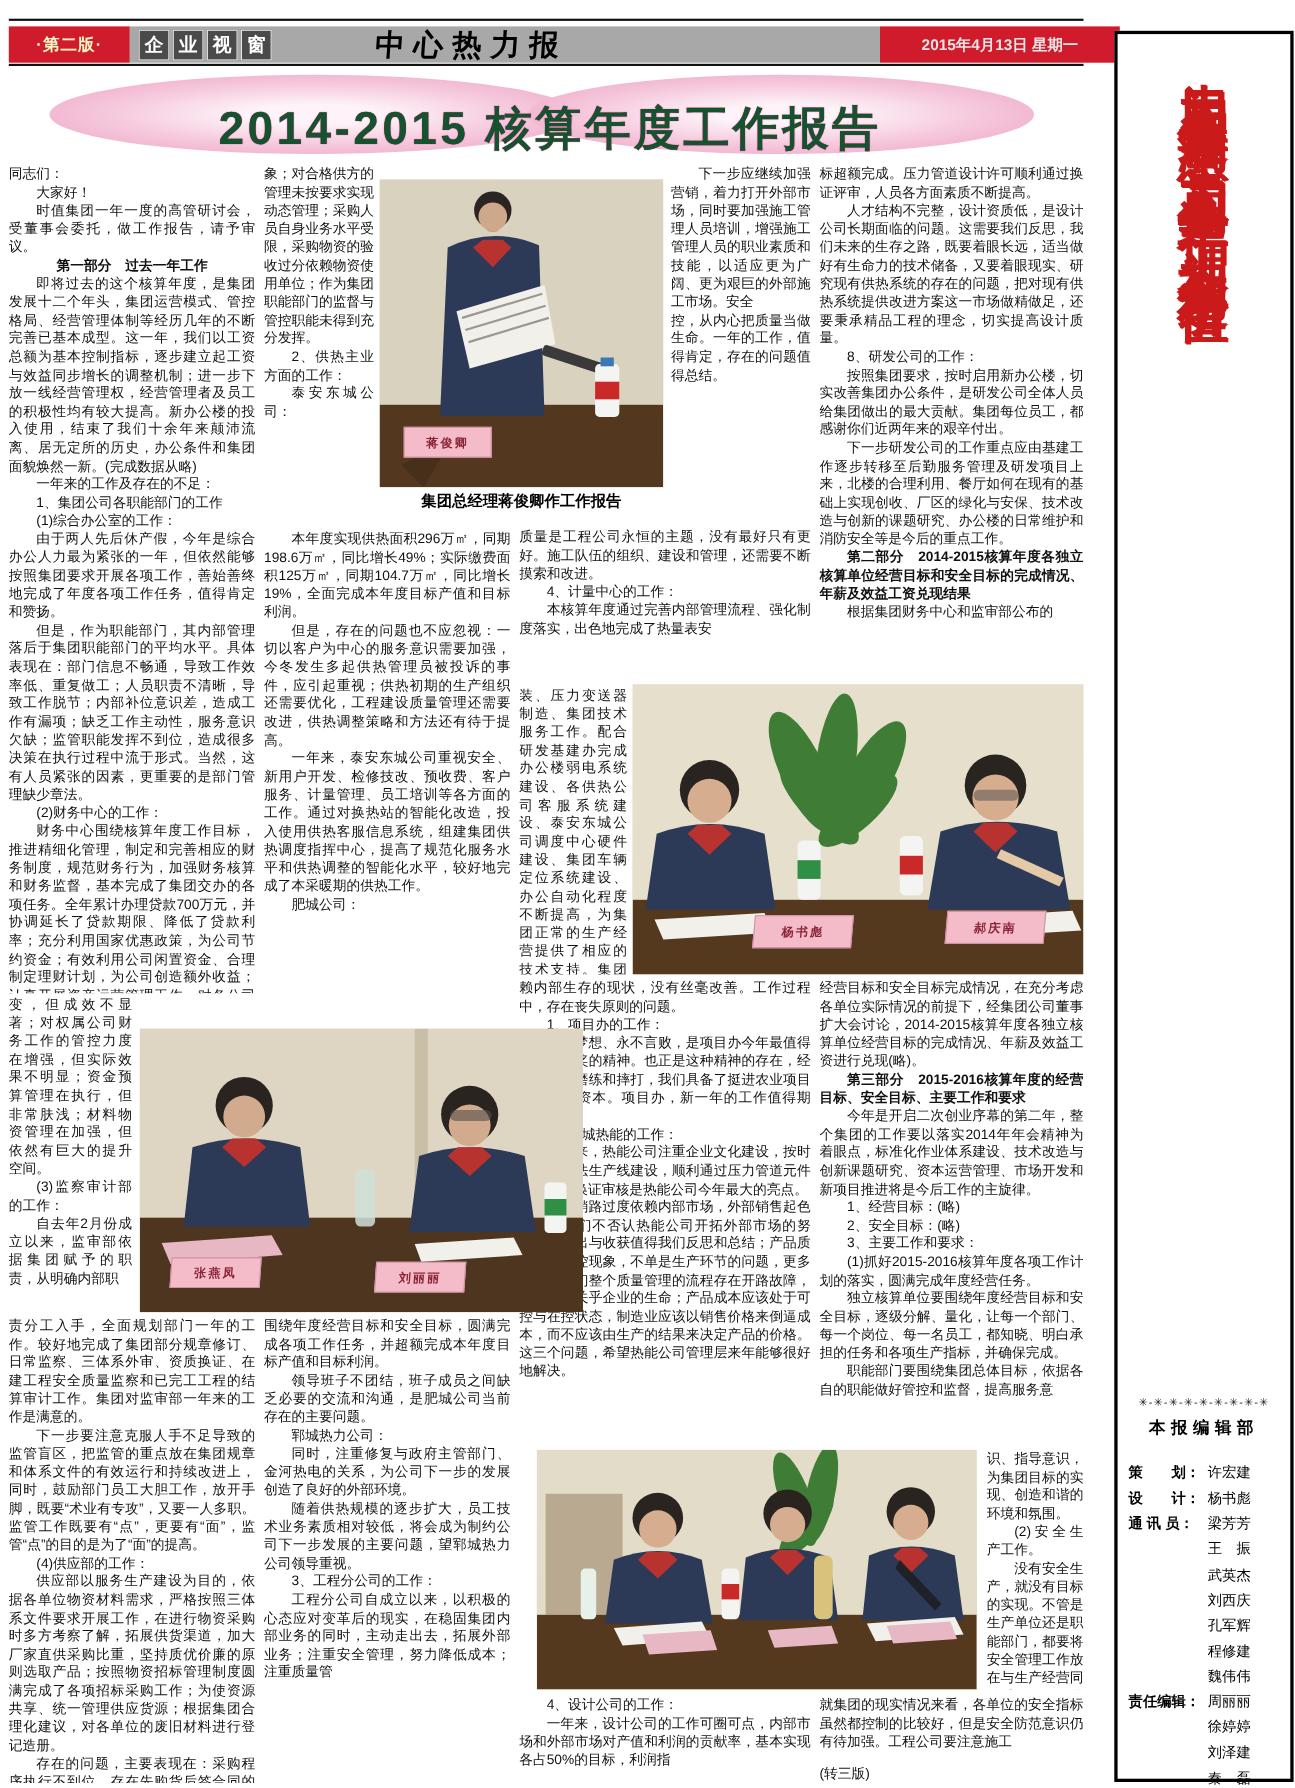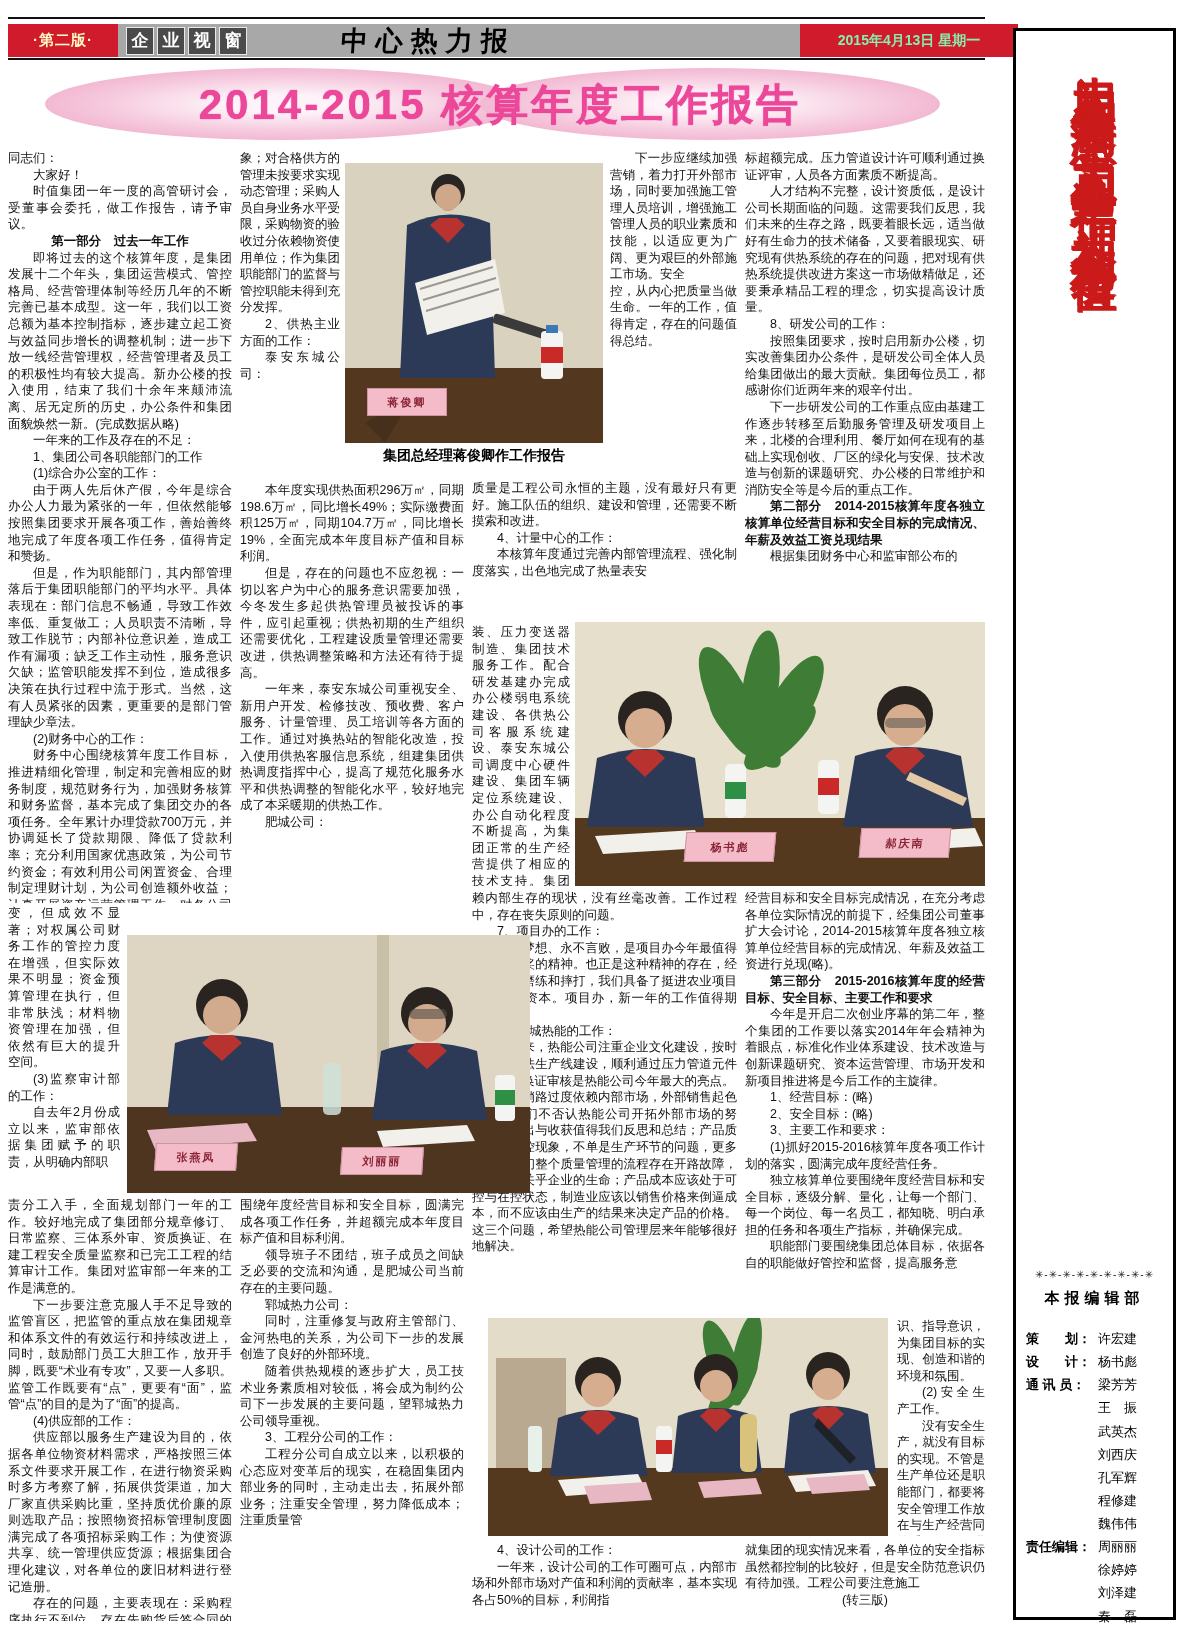--- a/index.html
+++ b/index.html
@@ -8,34 +8,34 @@
   
   .hline{position:absolute;left:8px;width:977px;height:2px;background:#111;}
   .edition-box{position:absolute;left:8px;top:24px;width:110px;height:33px;background:#cf1b2b;
                color:#fef9c3;font-size:15px;font-weight:bold;display:flex;align-items:center;justify-content:center;letter-spacing:1px;}
   .graybar{position:absolute;left:118px;top:24px;width:682px;height:33px;background:#a8a8a8;display:flex;align-items:center;}
   .colboxes{display:flex;margin-left:8px;gap:3px;}
   .colbox{width:26px;height:26px;background:#4a4a4a;border:1px solid #e9e9e9;color:#fff;
           font-weight:bold;font-size:17px;display:flex;align-items:center;justify-content:center;font-family:"DejaVu Serif",serif;}
   .masthead{flex:1;text-align:center;font-family:"DejaVu Serif",serif;font-weight:bold;font-size:27px;
             letter-spacing:8px;color:#000;transform:skewX(-4deg);}
-  .datebox{position:absolute;left:800px;top:24px;width:218px;height:33px;background:#cf1b2b;color:#86efac;
+  .datebox{position:absolute;left:800px;top:24px;width:218px;height:33px;background:#cf1b2b;color:#e5e5e5;
            font-size:14px;font-weight:bold;display:flex;align-items:center;justify-content:center;}
   
   .ellipse{position:absolute;border-radius:50%;background:radial-gradient(closest-side,#fdf3f8 25%,#f6cade 75%,#f2b9d2);}
-  .headline{position:absolute;left:60px;top:76px;width:880px;height:58px;display:flex;align-items:center;justify-content:center;
-            color:#ec4899;font-size:42px;font-weight:bold;letter-spacing:3px;font-family:"Liberation Sans",sans-serif;
+  .headline{position:absolute;left:60px;top:88px;width:880px;height:58px;display:flex;align-items:center;justify-content:center;
+            color:#14532d;font-size:42px;font-weight:bold;letter-spacing:3px;font-family:"Liberation Sans",sans-serif;
             text-shadow:0 0 1px #e60a80;white-space:nowrap;}
   
   .tblock{position:absolute;overflow:hidden;font-size:12.5px;line-height:16.6px;text-align:justify;}
   .para{margin:0;text-indent:2em;text-align:justify;}
   .para.nb{text-indent:0;}
   .para.h{font-weight:bold;text-align:center;text-indent:0;}
   .para.bold{font-weight:bold;}
-  .para.right{text-align:center;text-indent:0;}
+  .para.right{text-align:left;text-indent:0;margin-top:12px;}
   
   .photo{position:absolute;overflow:hidden;background:linear-gradient(#ece5d3,#d8d0ba);}
   .plate{position:absolute;background:#f4bcc9;border:1px solid #cf93a4;color:#8c2438;
          font-size:11px;font-weight:bold;display:flex;align-items:center;justify-content:center;
          letter-spacing:2px;font-family:"DejaVu Serif",serif;}
   .caption{position:absolute;font-size:14px;font-weight:bold;text-align:center;color:#000;}
   
   .sidebar-box{position:absolute;left:1013px;top:28px;width:157px;height:1586px;border:3px solid #000;background:#fff;}
   .slogan-wrap{position:absolute;left:0;top:8px;width:100%;height:1210px;display:flex;flex-direction:column;align-items:center;}
   .slogan{writing-mode:vertical-rl;text-orientation:upright;font-family:"DejaVu Serif",serif;font-weight:bold;
@@ -129,21 +129,21 @@
   <div class="tblock" style="left:472px;top:480px;width:265px;height:140px">
       <p class="para nb">质量是工程公司永恒的主题，没有最好只有更好。施工队伍的组织、建设和管理，还需要不断摸索和改进。</p>
       <p class="para p">4、计量中心的工作：</p>
       <p class="para p">本核算年度通过完善内部管理流程、强化制度落实，出色地完成了热量表安</p>
     </div>
   <div class="tblock" style="left:472px;top:624px;width:98px;height:262px">
       <p class="para nb">装、压力变送器制造、集团技术服务工作。配合研发基建办完成办公楼弱电系统建设、各供热公司客服系统建设、泰安东城公司调度中心硬件建设、集团车辆定位系统建设、办公自动化程度不断提高，为集团正常的生产经营提供了相应的技术支持。集团计量管理，取得明显进步。</p>
     </div>
   <div class="tblock" style="left:472px;top:890px;width:265px;height:420px">
       <p class="para nb">赖内部生存的现状，没有丝毫改善。工作过程中，存在丧失原则的问题。</p>
-      <p class="para p">7、项目办的工作：</p>
+      <p class="para p">1、项目办的工作：</p>
       <p class="para p">心怀梦想、永不言败，是项目办今年最值得肯定和褒奖的精神。也正是这种精神的存在，经过一年的磨练和摔打，我们具备了挺进农业项目的经验和资本。项目办，新一年的工作值得期待。</p>
       <p class="para p">6、郓城热能的工作：</p>
       <p class="para p">一年来，热能公司注重企业文化建设，按时完成一步法生产线建设，顺利通过压力管道元件制造许可换证审核是热能公司今年最大的亮点。</p>
       <p class="para p">产品销路过度依赖内部市场，外部销售起色不大，我们不否认热能公司开拓外部市场的努力，但付出与收获值得我们反思和总结；产品质量出现失控现象，不单是生产环节的问题，更多反映出我们整个质量管理的流程存在开路故障，产品质量关乎企业的生命；产品成本应该处于可控与在控状态，制造业应该以销售价格来倒逼成本，而不应该由生产的结果来决定产品的价格。这三个问题，希望热能公司管理层来年能够很好地解决。</p>
     </div>
   <div class="tblock" style="left:472px;top:1542px;width:265px;height:80px">
       <p class="para p">4、设计公司的工作：</p>
       <p class="para p">一年来，设计公司的工作可圈可点，内部市场和外部市场对产值和利润的贡献率，基本实现各占50%的目标，利润指</p>
     </div>
 

